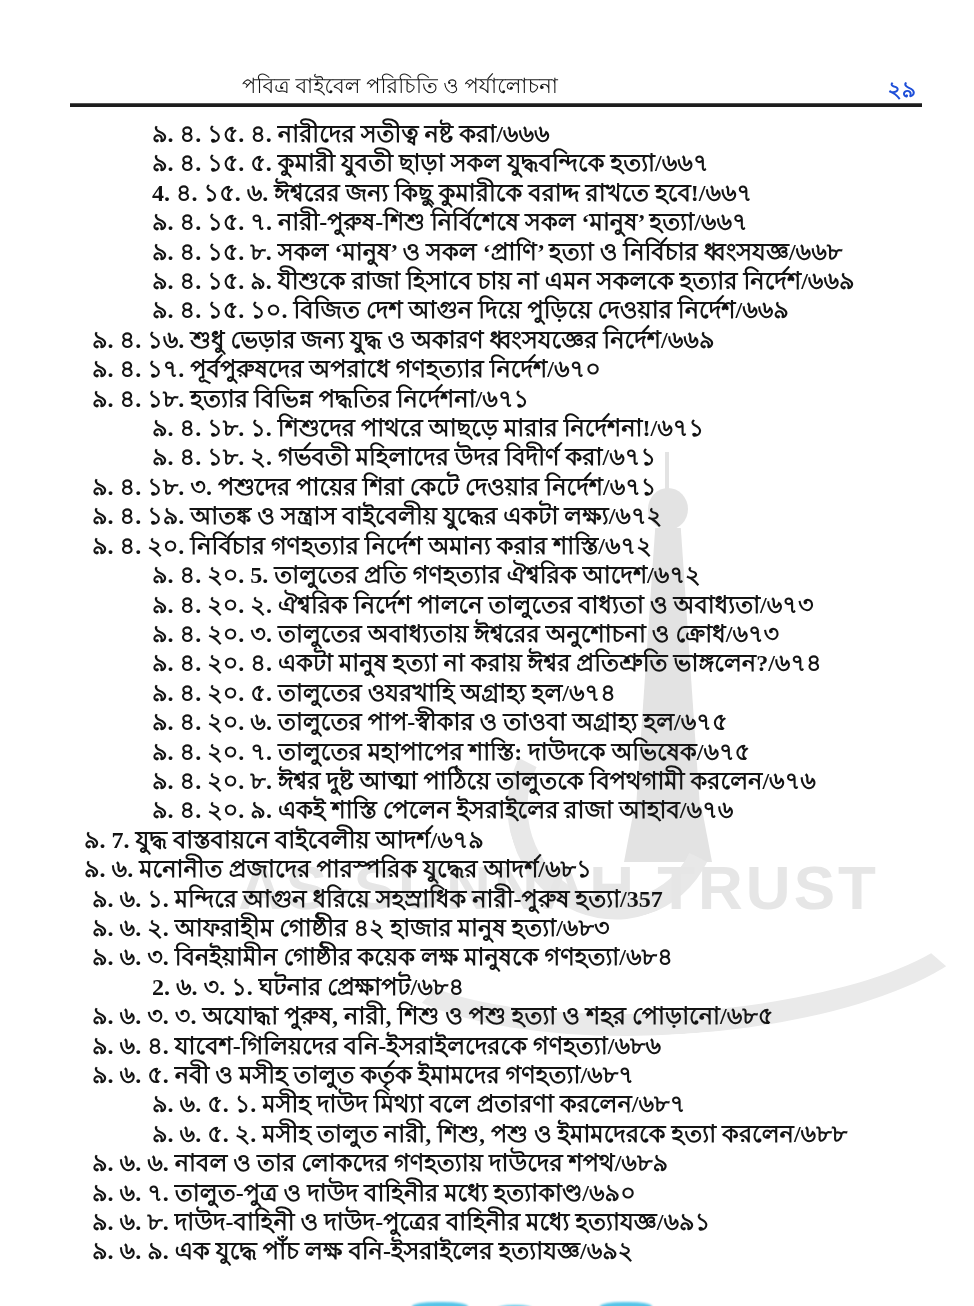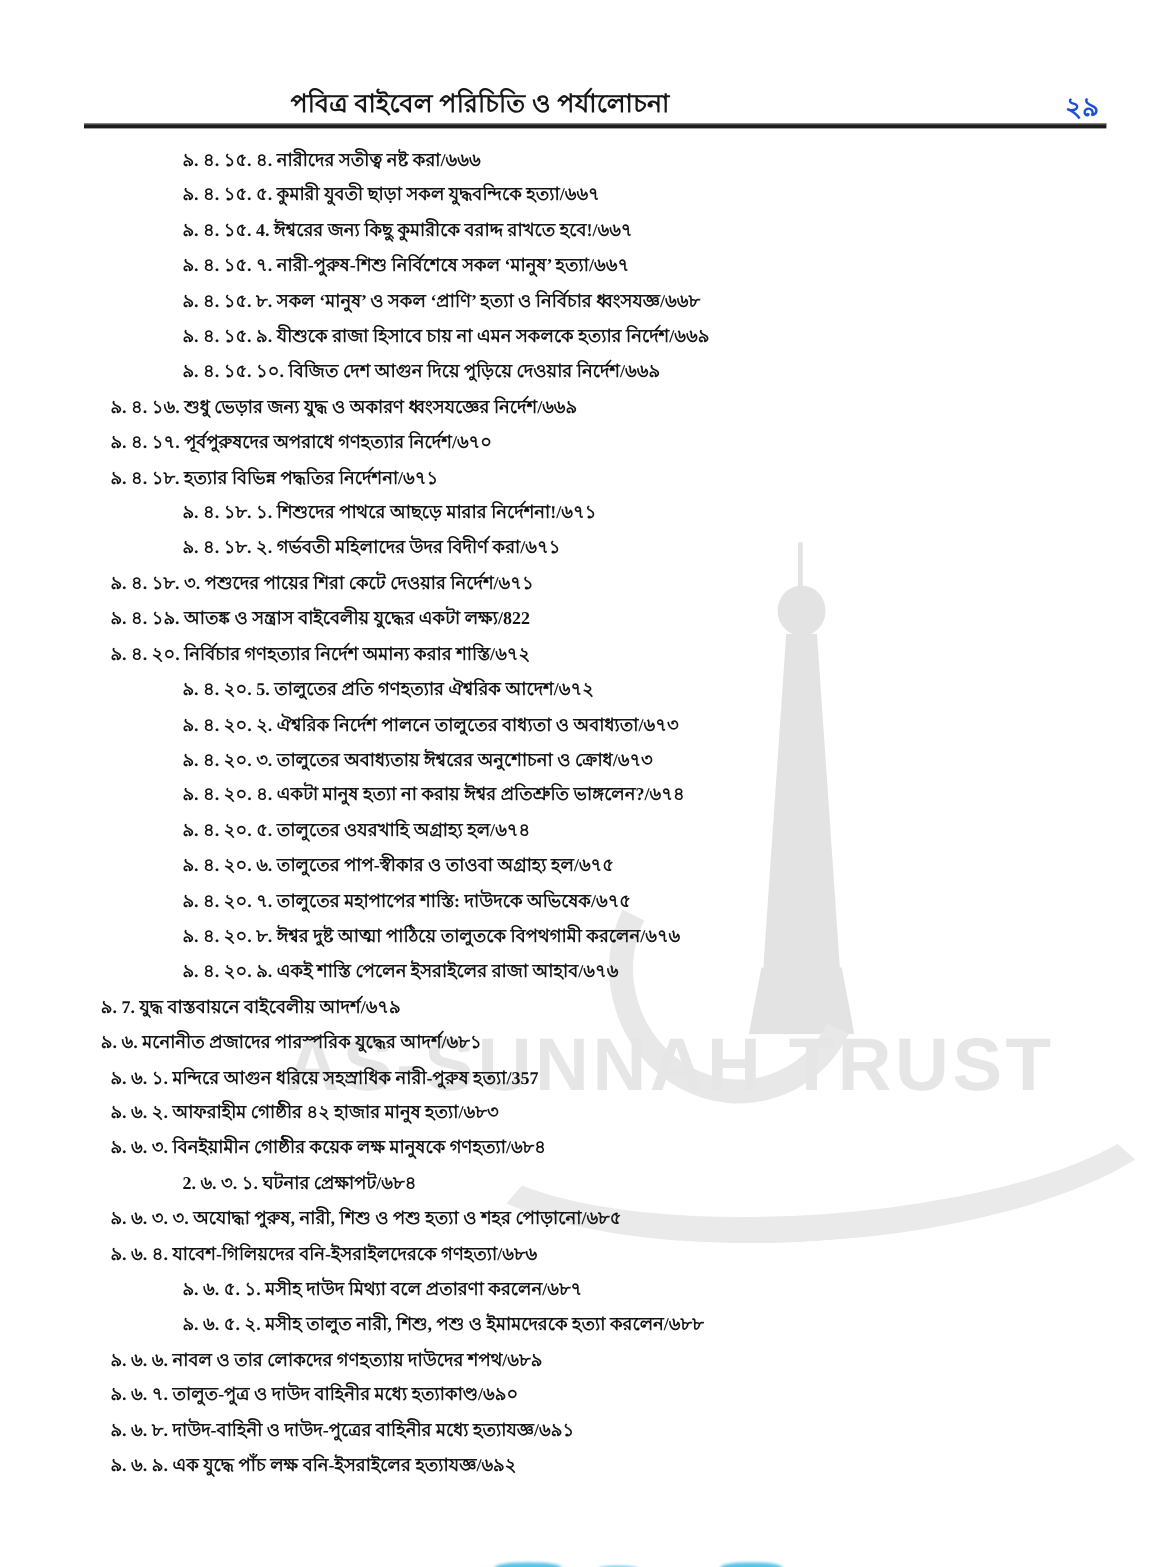--- a/index.html
+++ b/index.html
@@ -7,21 +7,21 @@
     width:974px;height:1306px;position:relative;overflow:hidden;
     background:#ffffff;
     font-family:"Liberation Serif","DejaVu Serif",serif;
     color:#141414;
   }
   .page{position:absolute;inset:0;}
 
   
   .header-title{
     position:absolute;top:70px;left:0;width:800px;text-align:center;
-    font-size:21px;font-weight:700;letter-spacing:.2px;color:#161616;
+    font-size:21px;font-weight:400;letter-spacing:.2px;color:#161616;
   }
   .page-number{
     position:absolute;top:72px;right:58px;
     font-size:22px;font-weight:700;color:#1d4ed8;
   }
   .header-rule{
     position:absolute;top:103px;left:70px;width:852px;height:3px;
     background:#1d1d1d;border-top:1px solid #555;
   }
 
@@ -49,21 +49,21 @@
   }
   .wm-swoosh{
     position:absolute;left:368px;top:820px;width:580px;height:170px;border-radius:50%;
     border:22px solid transparent;border-bottom-color:#eaeaea;
     transform:rotate(-4deg);
   }
 
   
   .toc{
     position:absolute;top:120px;left:0;width:974px;
-    font-size:15px;font-weight:600;line-height:29.4px;white-space:nowrap;
+    font-size:24px;font-weight:600;line-height:29.4px;white-space:nowrap;
     color:#141414;
   }
   .toc-entry{position:relative;}
   .lvl1{padding-left:84px;}
   .lvl2{padding-left:92px;}
   .lvl3{padding-left:152px;}
 
   
   .footer-cut{position:absolute;bottom:-4px;left:0;width:974px;height:14px;}
   .cut-blob{position:absolute;background:#55c4e8;filter:blur(1.2px);border-radius:45% 45% 0 0;}
@@ -86,50 +86,51 @@
     <div class="wm-swoosh"></div>
   </div>
 
   <div class="header-title">পবিত্র বাইবেল পরিচিতি ও পর্যালোচনা</div>
   <div class="page-number">২৯</div>
   <div class="header-rule"></div>
 
   <div class="toc" id="toc-list">
       <div class="toc-entry lvl3">৯. ৪. ১৫. ৪. নারীদের সতীত্ব নষ্ট করা/৬৬৬</div>
       <div class="toc-entry lvl3">৯. ৪. ১৫. ৫. কুমারী যুবতী ছাড়া সকল যুদ্ধবন্দিকে হত্যা/৬৬৭</div>
-      <div class="toc-entry lvl3">৯. ৪. ১৫. 4. ঈশ্বরের জন্য কিছু কুমারীকে বরাদ্দ রাখতে হবে!/৬৬৭</div>
+      <div class="toc-entry lvl3">4. ৪. ১৫. ৬. ঈশ্বরের জন্য কিছু কুমারীকে বরাদ্দ রাখতে হবে!/৬৬৭</div>
       <div class="toc-entry lvl3">৯. ৪. ১৫. ৭. নারী-পুরুষ-শিশু নির্বিশেষে সকল ‘মানুষ’ হত্যা/৬৬৭</div>
       <div class="toc-entry lvl3">৯. ৪. ১৫. ৮. সকল ‘মানুষ’ ও সকল ‘প্রাণি’ হত্যা ও নির্বিচার ধ্বংসযজ্ঞ/৬৬৮</div>
       <div class="toc-entry lvl3">৯. ৪. ১৫. ৯. যীশুকে রাজা হিসাবে চায় না এমন সকলকে হত্যার নির্দেশ/৬৬৯</div>
       <div class="toc-entry lvl3">৯. ৪. ১৫. ১০. বিজিত দেশ আগুন দিয়ে পুড়িয়ে দেওয়ার নির্দেশ/৬৬৯</div>
       <div class="toc-entry lvl2">৯. ৪. ১৬. শুধু ভেড়ার জন্য যুদ্ধ ও অকারণ ধ্বংসযজ্ঞের নির্দেশ/৬৬৯</div>
       <div class="toc-entry lvl2">৯. ৪. ১৭. পূর্বপুরুষদের অপরাধে গণহত্যার নির্দেশ/৬৭০</div>
       <div class="toc-entry lvl2">৯. ৪. ১৮. হত্যার বিভিন্ন পদ্ধতির নির্দেশনা/৬৭১</div>
       <div class="toc-entry lvl3">৯. ৪. ১৮. ১. শিশুদের পাথরে আছড়ে মারার নির্দেশনা!/৬৭১</div>
       <div class="toc-entry lvl3">৯. ৪. ১৮. ২. গর্ভবতী মহিলাদের উদর বিদীর্ণ করা/৬৭১</div>
       <div class="toc-entry lvl2">৯. ৪. ১৮. ৩. পশুদের পায়ের শিরা কেটে দেওয়ার নির্দেশ/৬৭১</div>
-      <div class="toc-entry lvl2">৯. ৪. ১৯. আতঙ্ক ও সন্ত্রাস বাইবেলীয় যুদ্ধের একটা লক্ষ্য/822</div>
+      <div class="toc-entry lvl2">৯. ৪. ১৯. আতঙ্ক ও সন্ত্রাস বাইবেলীয় যুদ্ধের একটা লক্ষ্য/৬৭২</div>
       <div class="toc-entry lvl2">৯. ৪. ২০. নির্বিচার গণহত্যার নির্দেশ অমান্য করার শাস্তি/৬৭২</div>
       <div class="toc-entry lvl3">৯. ৪. ২০. 5. তালুতের প্রতি গণহত্যার ঐশ্বরিক আদেশ/৬৭২</div>
       <div class="toc-entry lvl3">৯. ৪. ২০. ২. ঐশ্বরিক নির্দেশ পালনে তালুতের বাধ্যতা ও অবাধ্যতা/৬৭৩</div>
       <div class="toc-entry lvl3">৯. ৪. ২০. ৩. তালুতের অবাধ্যতায় ঈশ্বরের অনুশোচনা ও ক্রোধ/৬৭৩</div>
       <div class="toc-entry lvl3">৯. ৪. ২০. ৪. একটা মানুষ হত্যা না করায় ঈশ্বর প্রতিশ্রুতি ভাঙ্গলেন?/৬৭৪</div>
       <div class="toc-entry lvl3">৯. ৪. ২০. ৫. তালুতের ওযরখাহি অগ্রাহ্য হল/৬৭৪</div>
       <div class="toc-entry lvl3">৯. ৪. ২০. ৬. তালুতের পাপ-স্বীকার ও তাওবা অগ্রাহ্য হল/৬৭৫</div>
       <div class="toc-entry lvl3">৯. ৪. ২০. ৭. তালুতের মহাপাপের শাস্তি: দাউদকে অভিষেক/৬৭৫</div>
       <div class="toc-entry lvl3">৯. ৪. ২০. ৮. ঈশ্বর দুষ্ট আত্মা পাঠিয়ে তালুতকে বিপথগামী করলেন/৬৭৬</div>
       <div class="toc-entry lvl3">৯. ৪. ২০. ৯. একই শাস্তি পেলেন ইসরাইলের রাজা আহাব/৬৭৬</div>
       <div class="toc-entry lvl1">৯. 7. যুদ্ধ বাস্তবায়নে বাইবেলীয় আদর্শ/৬৭৯</div>
       <div class="toc-entry lvl1">৯. ৬. মনোনীত প্রজাদের পারস্পরিক যুদ্ধের আদর্শ/৬৮১</div>
       <div class="toc-entry lvl2">৯. ৬. ১. মন্দিরে আগুন ধরিয়ে সহস্রাধিক নারী-পুরুষ হত্যা/357</div>
       <div class="toc-entry lvl2">৯. ৬. ২. আফরাহীম গোষ্ঠীর ৪২ হাজার মানুষ হত্যা/৬৮৩</div>
       <div class="toc-entry lvl2">৯. ৬. ৩. বিনইয়ামীন গোষ্ঠীর কয়েক লক্ষ মানুষকে গণহত্যা/৬৮৪</div>
       <div class="toc-entry lvl3">2. ৬. ৩. ১. ঘটনার প্রেক্ষাপট/৬৮৪</div>
       <div class="toc-entry lvl2">৯. ৬. ৩. ৩. অযোদ্ধা পুরুষ, নারী, শিশু ও পশু হত্যা ও শহর পোড়ানো/৬৮৫</div>
       <div class="toc-entry lvl2">৯. ৬. ৪. যাবেশ-গিলিয়দের বনি-ইসরাইলদেরকে গণহত্যা/৬৮৬</div>
+      <div class="toc-entry lvl2">৯. ৬. ৫. নবী ও মসীহ তালুত কর্তৃক ইমামদের গণহত্যা/৬৮৭</div>
       <div class="toc-entry lvl3">৯. ৬. ৫. ১. মসীহ দাউদ মিথ্যা বলে প্রতারণা করলেন/৬৮৭</div>
       <div class="toc-entry lvl3">৯. ৬. ৫. ২. মসীহ তালুত নারী, শিশু, পশু ও ইমামদেরকে হত্যা করলেন/৬৮৮</div>
       <div class="toc-entry lvl2">৯. ৬. ৬. নাবল ও তার লোকদের গণহত্যায় দাউদের শপথ/৬৮৯</div>
       <div class="toc-entry lvl2">৯. ৬. ৭. তালুত-পুত্র ও দাউদ বাহিনীর মধ্যে হত্যাকাণ্ড/৬৯০</div>
       <div class="toc-entry lvl2">৯. ৬. ৮. দাউদ-বাহিনী ও দাউদ-পুত্রের বাহিনীর মধ্যে হত্যাযজ্ঞ/৬৯১</div>
       <div class="toc-entry lvl2">৯. ৬. ৯. এক যুদ্ধে পাঁচ লক্ষ বনি-ইসরাইলের হত্যাযজ্ঞ/৬৯২</div>
     </div>
 
   <div class="footer-cut">
     <div class="cut-blob blob-a"></div>

